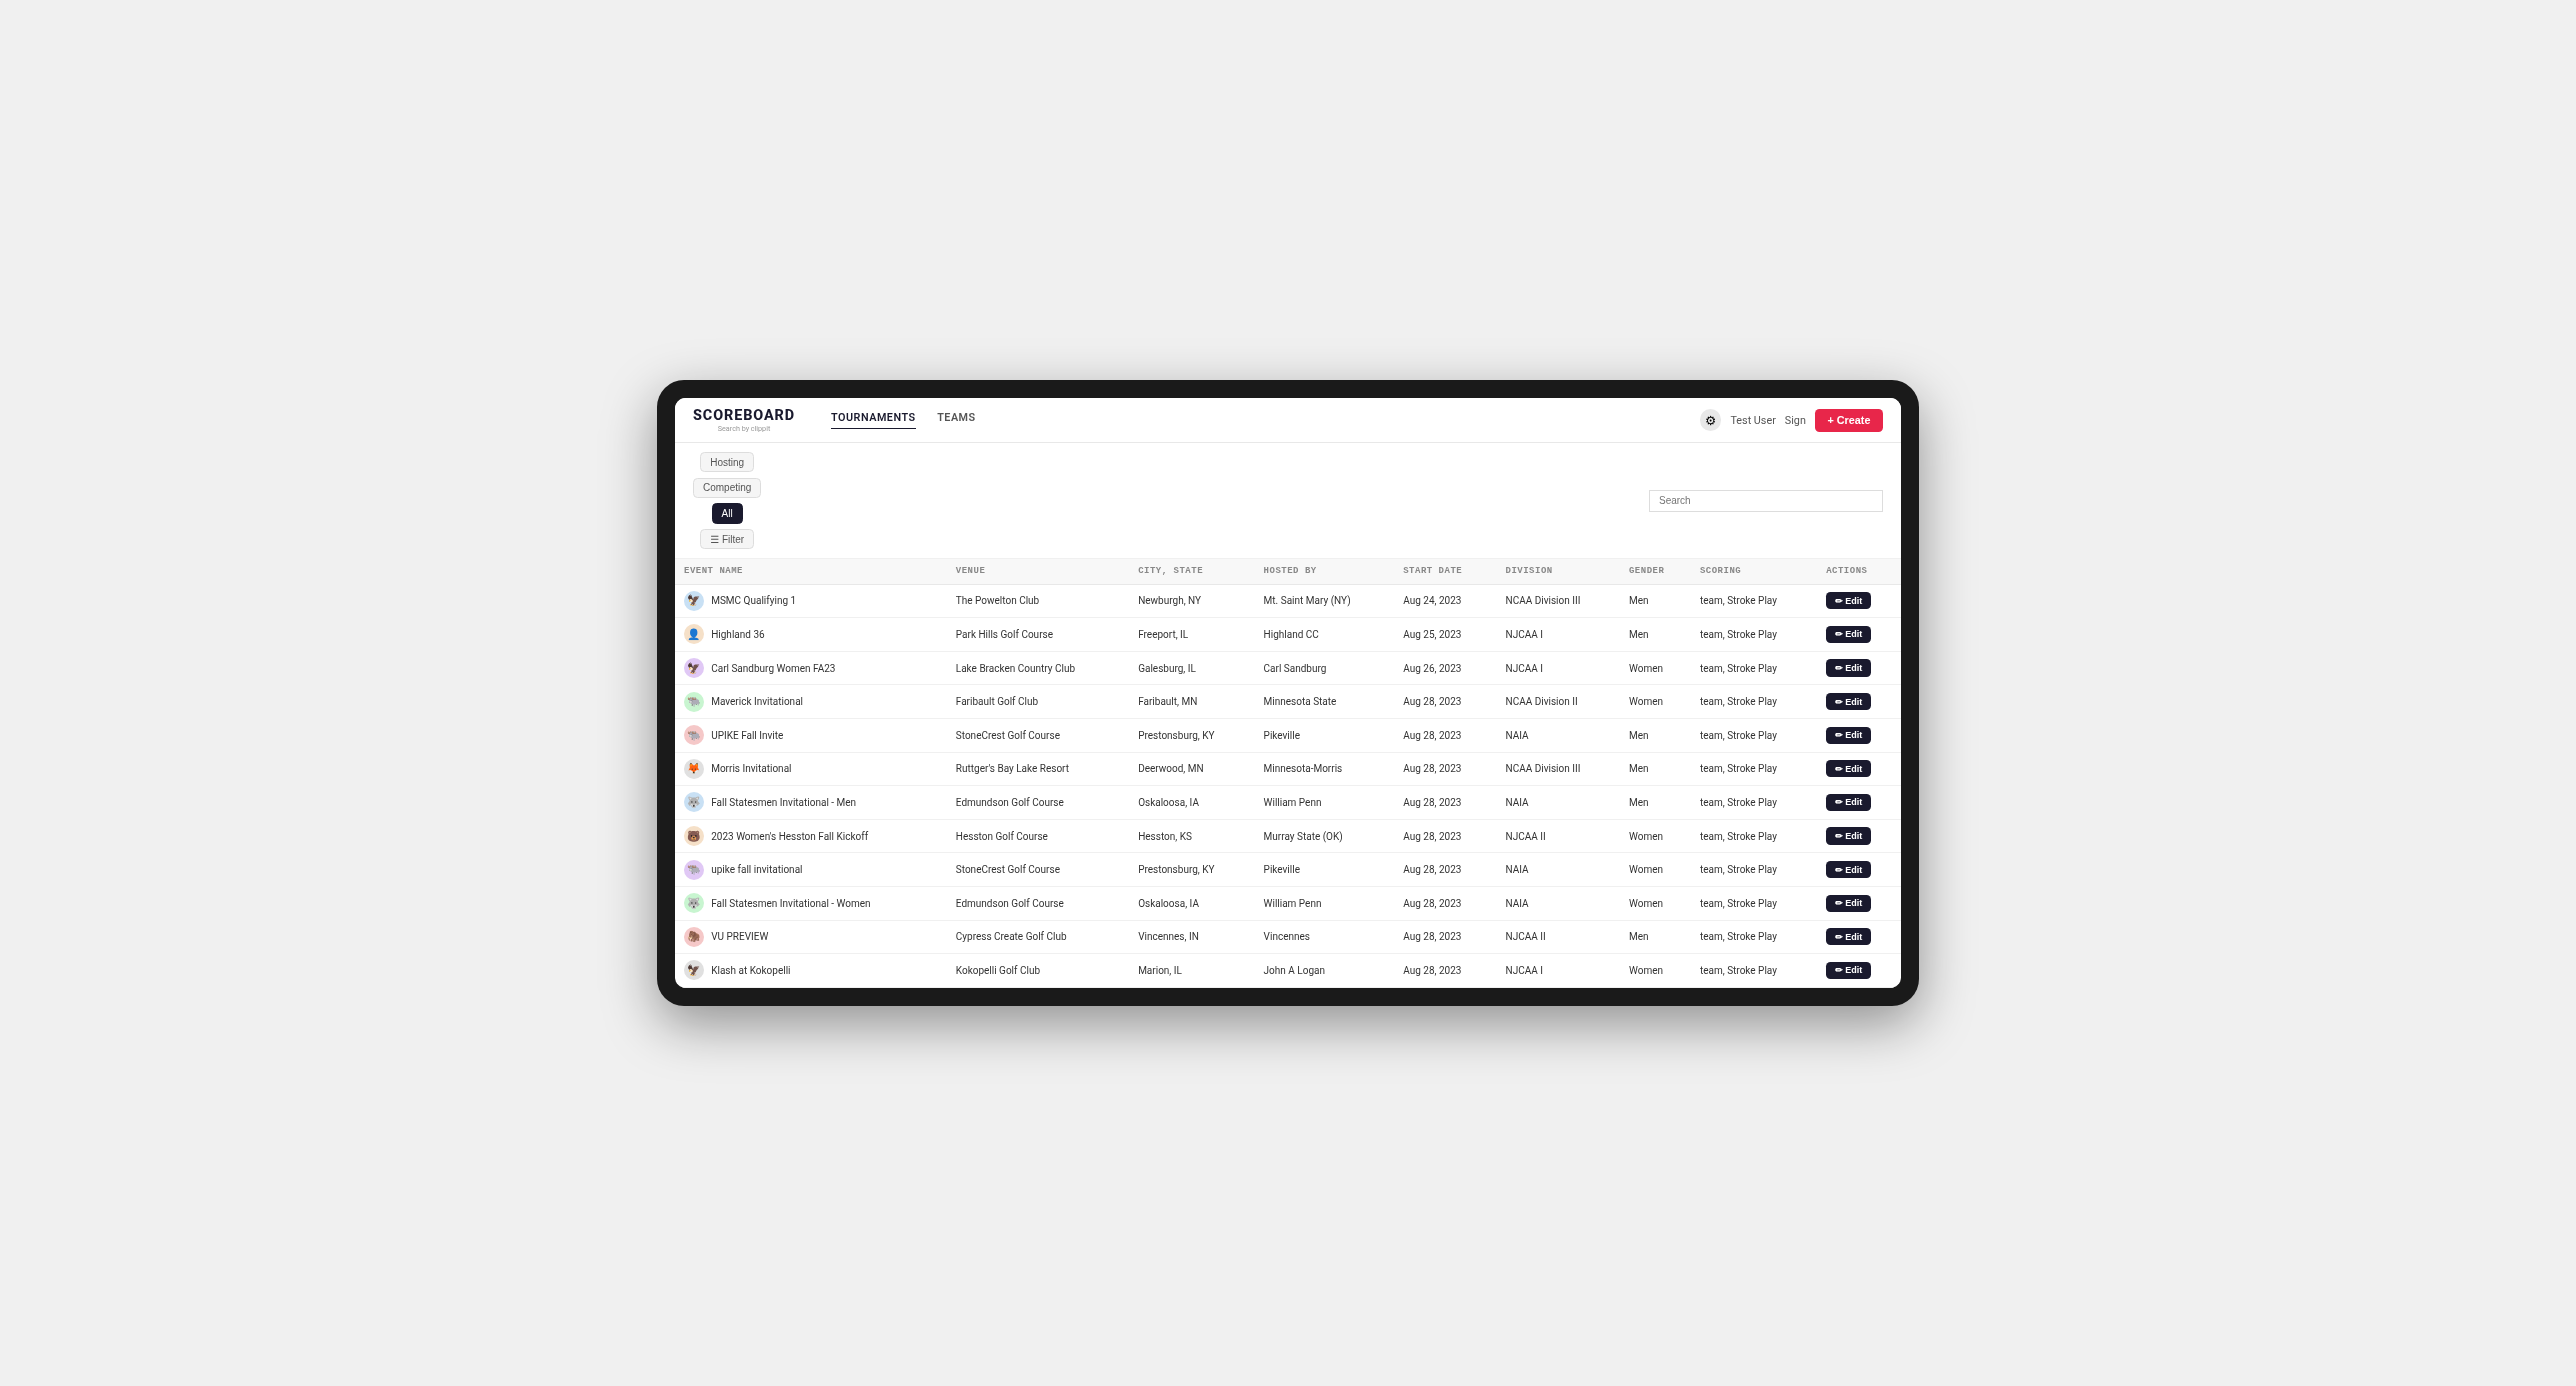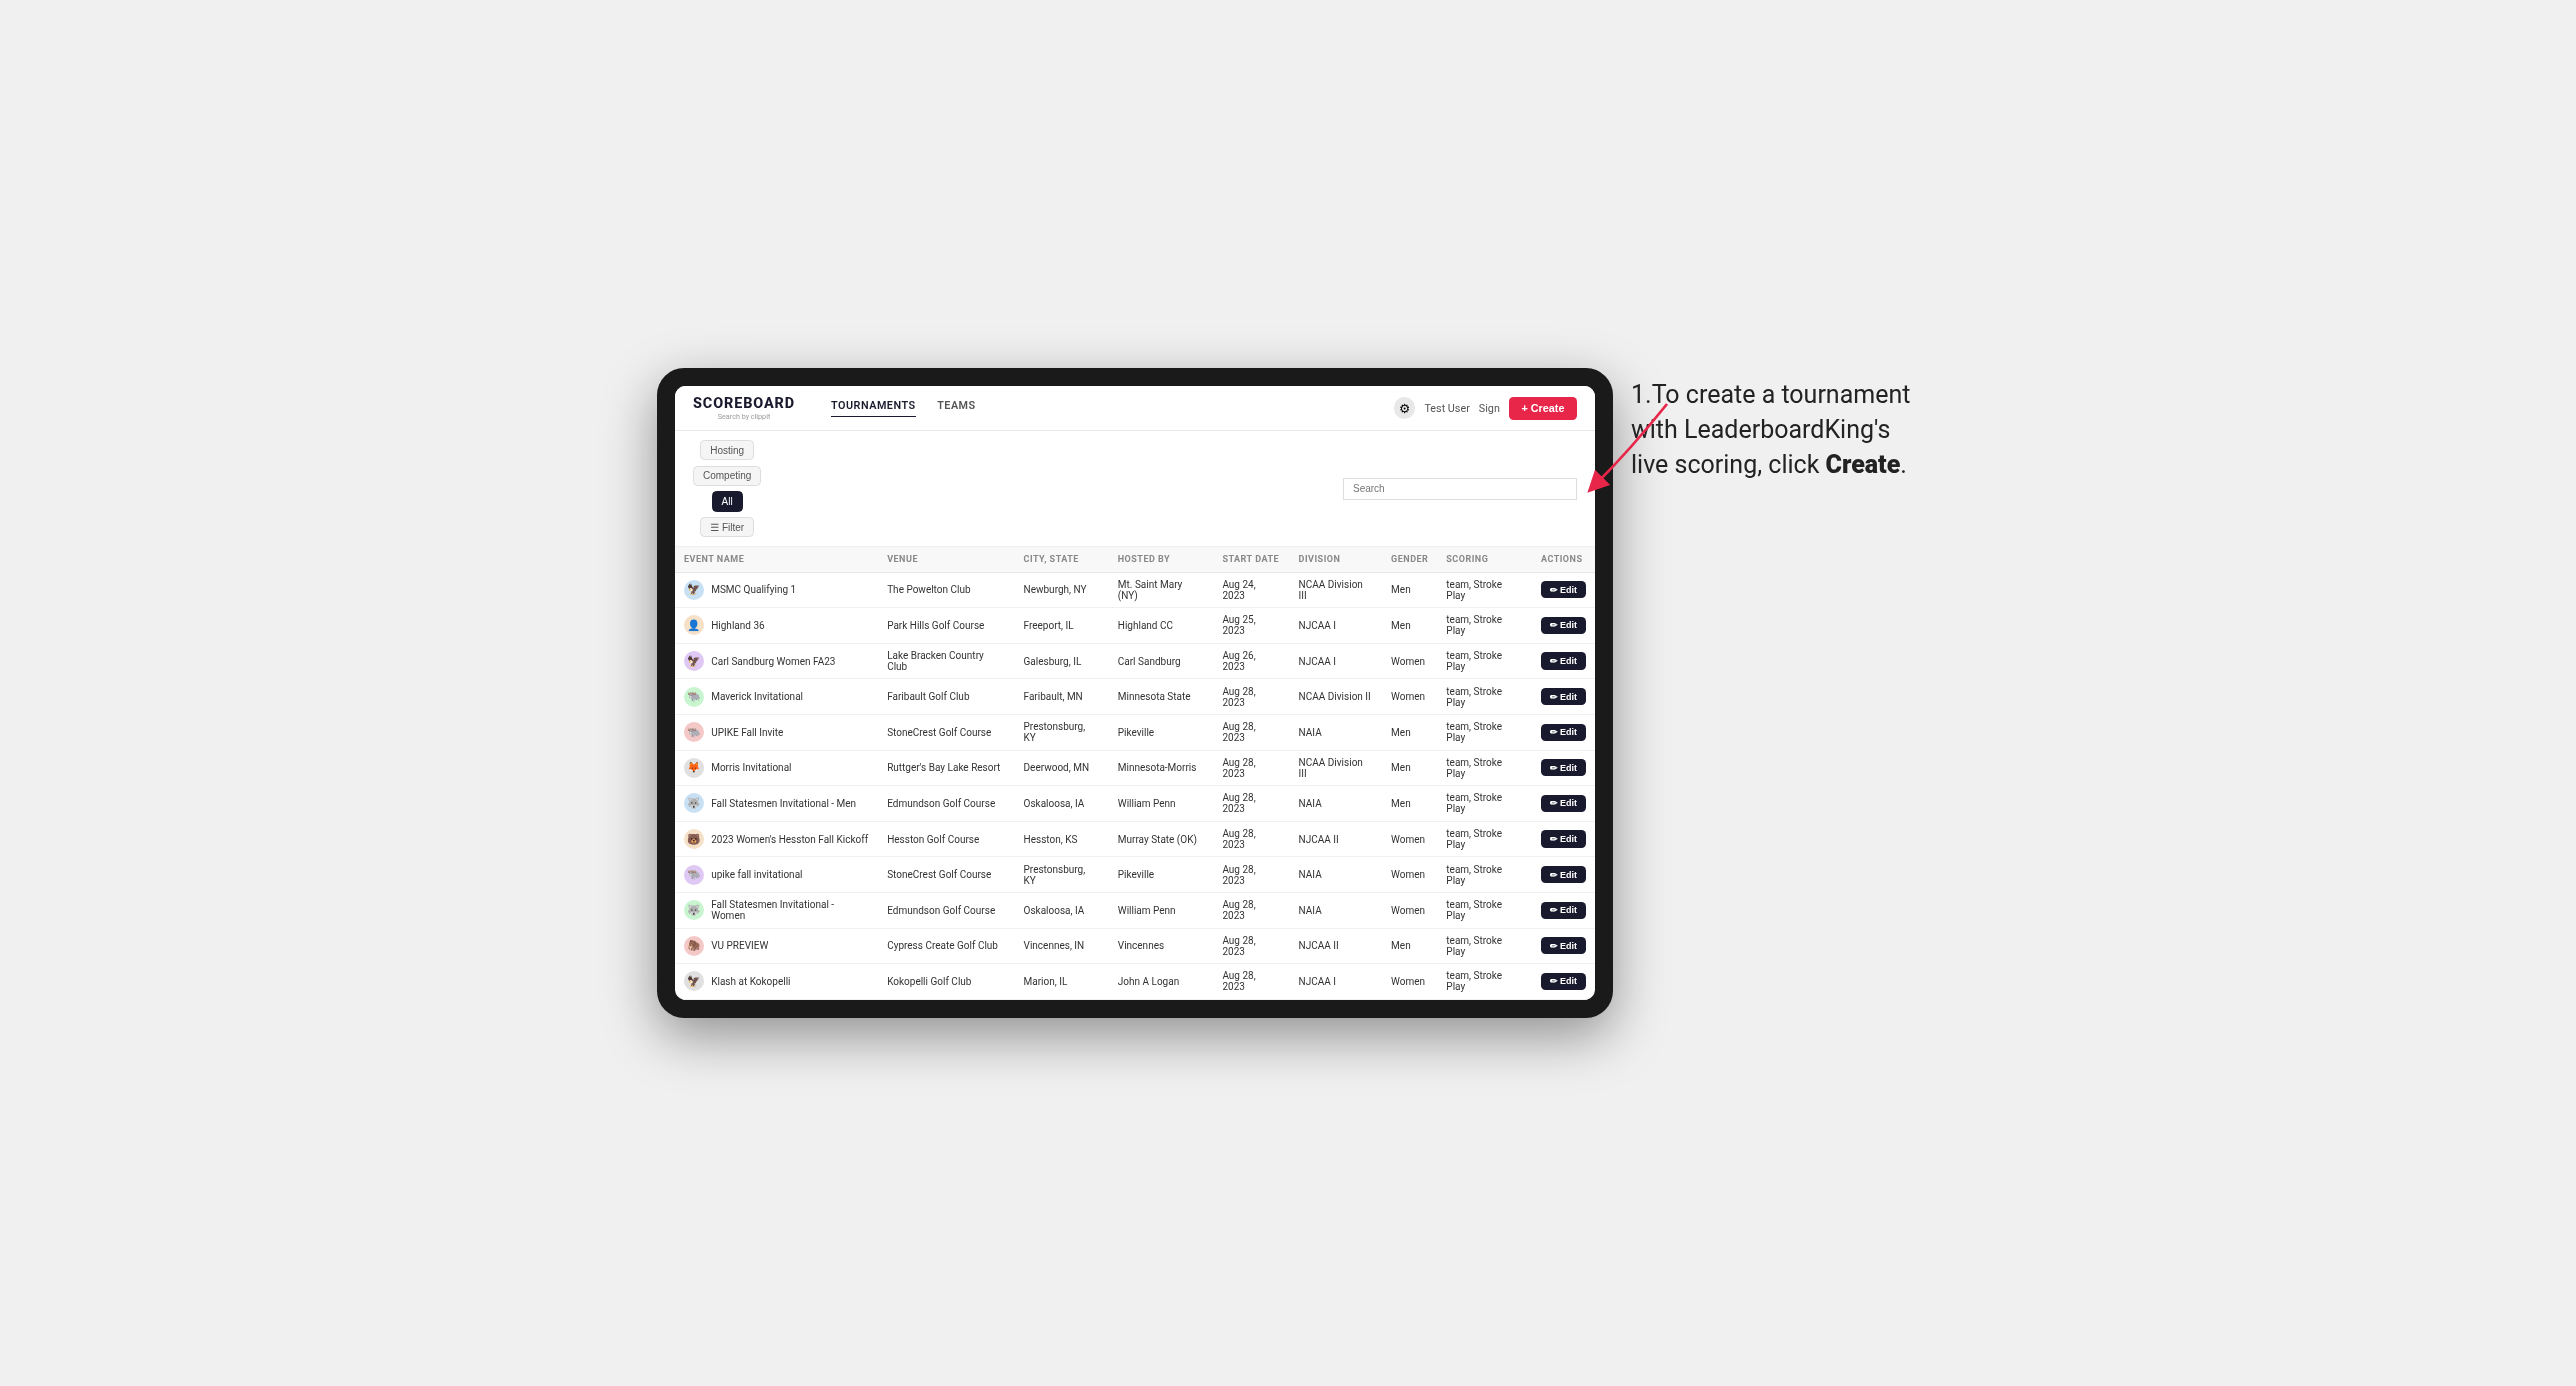--- a/index.html
+++ b/index.html
@@ -201,20 +201,21 @@
 
     thead th {
       padding: 7.2px 9px;
       text-align: left;
       font-size: 9px;
       font-weight: 700;
       color: #888;
       text-transform: uppercase;
       letter-spacing: 0.5px;
       white-space: nowrap;
+      font-family: Liberation Mono, monospace;
     }
 
     tbody tr {
       border-bottom: 0.9px solid #f0f0f0;
     }
 
     tbody td {
       padding: 6.3px 9px;
       color: #333;
       font-size: 10px;
@@ -559,28 +560,14 @@
       <td>
         <button class="edit-btn">✏ Edit</button>
       </td>
     </tr>
             </tbody>
         </table>
       </div>
     </div>
   </div>
 
-  <div class="annotation-area">
-
-    <svg class="arrow-svg" width="108" height="108" viewBox="0 0 120 120">
-      <defs>
-        <marker id="arrowhead" markerWidth="8" markerHeight="8" refX="4" refY="4" orient="auto">
-          <path d="M0,0 L8,4 L0,8 Z" fill="#e8264a"></path>
-        </marker>
-      </defs>
-      <path d="M100,10 Q60,60 20,100" stroke="#e8264a" stroke-width="3" fill="none" marker-end="url(#arrowhead)"></path>
-    </svg>
-    <p class="annotation-text">
-      1.To create a tournament with LeaderboardKing's live scoring, click <strong>Create</strong>.
-    </p>
-  </div>
 </div>
 
 
 </body></html>

